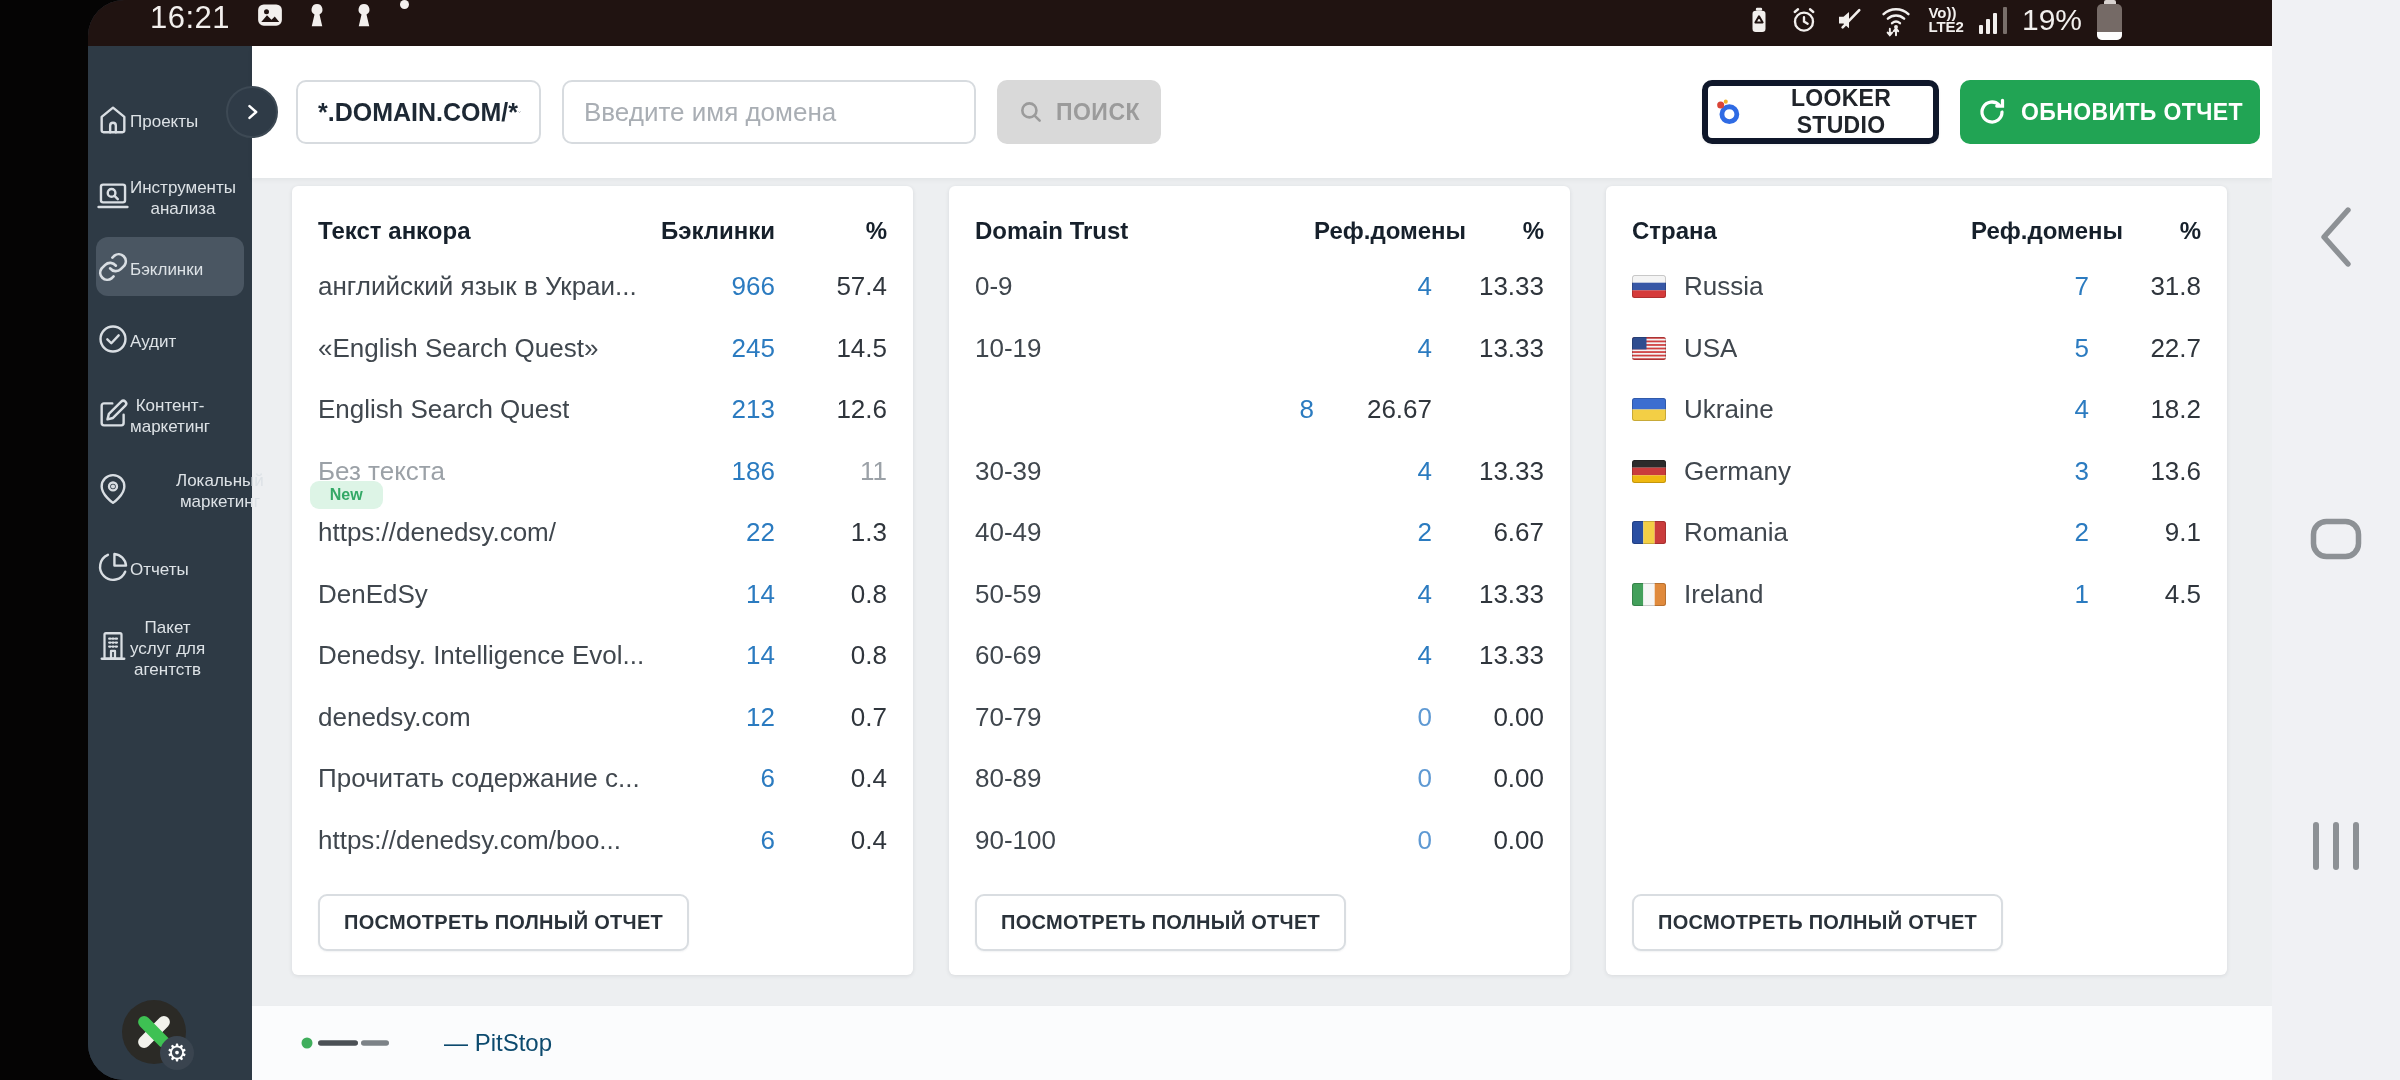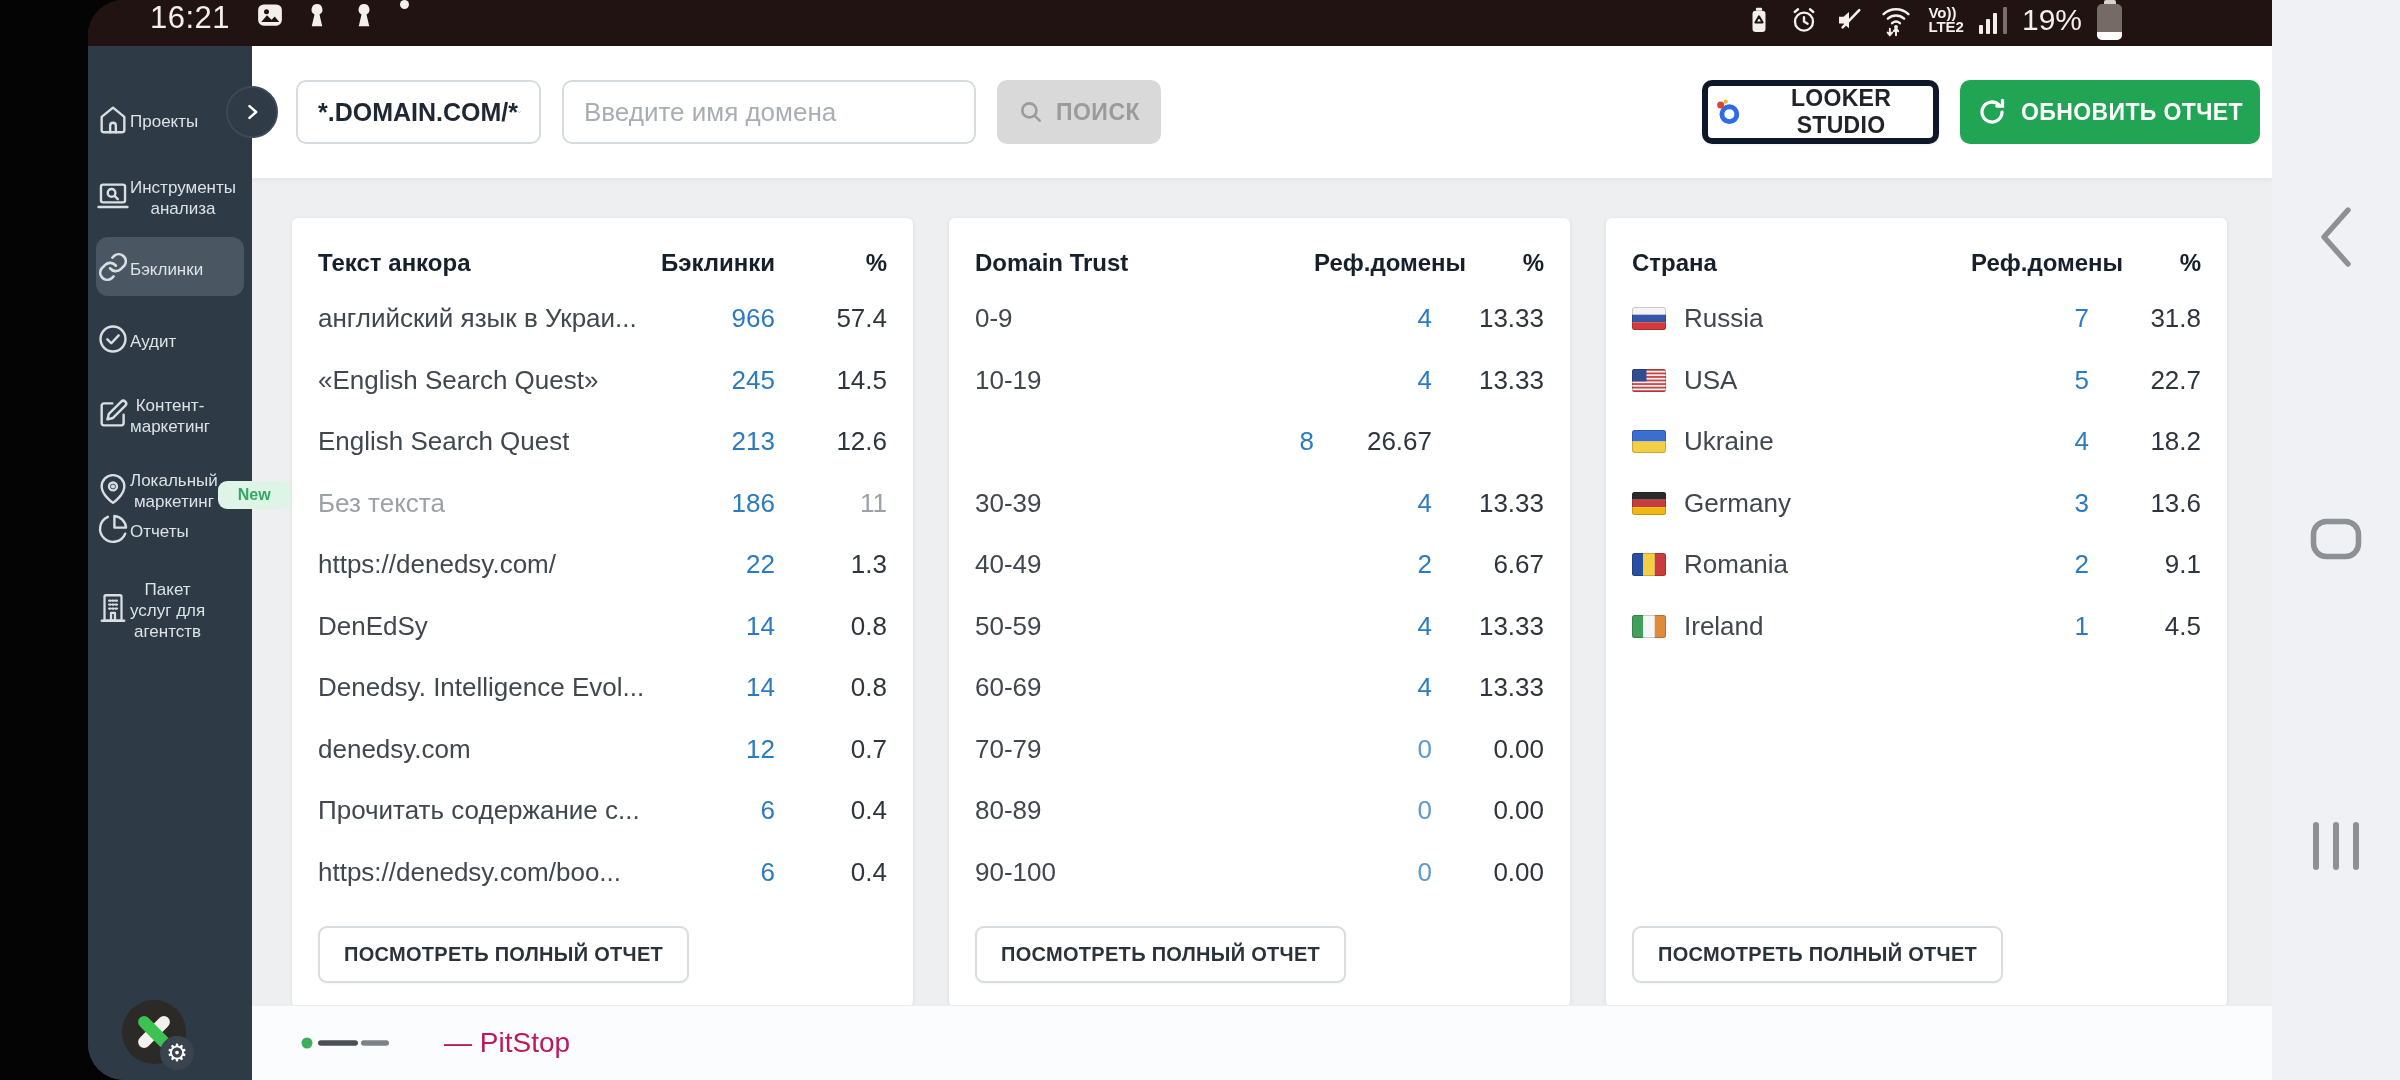--- a/index.html
+++ b/index.html
@@ -44,21 +44,21 @@
            display:flex;flex-direction:column;align-items:center;padding-top:56px;box-sizing:border-box;}
   .side-item{display:flex;flex-direction:row;align-items:center;cursor:pointer;
              color:#dde2e6;width:148px;flex:0 0 auto;}
   .s-icon{width:34px;height:34px;color:#d9dee3;}
   .s-icon svg{width:34px;height:34px;display:block;}
   .s-label{font-size:17px;line-height:21px;text-align:center;white-space:pre-line;margin-top:5px;}
   .side-item.active{background:#4a5662;border-radius:12px;padding:13px 0 12px;}
   .s-badge{margin-top:12px;background:#ddf4e6;color:#33a866;font-weight:700;font-size:16px;
            padding:5px 20px;border-radius:9px;}
   .m1{margin-bottom:36px;}.m2{margin-bottom:18px;}.m3{margin-bottom:26px;}
-  .m4{margin-bottom:34px;}.m5{margin-bottom:28px;}.m6{}.m7{margin-bottom:28px;}
+  .m4{margin-bottom:34px;}.m5{margin-bottom:28px;}.m6{margin-bottom:38px;gap:46px;}.m7{margin-bottom:28px;}
   .x-bubble{position:absolute;left:34px;bottom:16px;width:64px;height:64px;border-radius:50%;
             background:#2b2a26;cursor:pointer;}
   .xb-bar{position:absolute;left:12px;top:26px;width:40px;height:12px;border-radius:6px;}
   .xb-white{background:#f2f2ec;transform:rotate(-45deg);}
   .xb-green{background:#3ec153;transform:rotate(45deg);}
   .xb-gear{position:absolute;right:-8px;bottom:-6px;width:34px;height:34px;border-radius:50%;
            background:#3a444f;color:#fff;font-size:24px;line-height:34px;text-align:center;}
   
   .content{flex:1;display:flex;flex-direction:column;background:#edeff1;min-width:0;}
   .toolbar{height:132px;background:#fff;display:flex;align-items:center;flex:0 0 auto;
@@ -82,21 +82,21 @@
               font-size:23px;font-weight:600;color:#20242a;letter-spacing:.3px;box-sizing:border-box;
               box-shadow:0 1px 3px rgba(20,30,40,.06);font-family:"Liberation Sans",sans-serif;}
   .refresh-btn{width:300px;height:64px;background:#21a454;border:none;border-radius:10px;
                display:flex;align-items:center;justify-content:center;gap:14px;cursor:pointer;
                font-size:23px;font-weight:700;color:#fff;letter-spacing:.4px;
                font-family:"Liberation Sans",sans-serif;}
   
   .board{flex:1;padding:8px 0 0 40px;display:flex;gap:36px;align-items:flex-start;overflow:hidden;}
   .card{width:621px;height:789px;background:#fff;border-radius:6px;box-sizing:border-box;
         padding:20px 26px 24px;box-shadow:0 1px 4px rgba(25,35,45,.10);
-        display:flex;flex-direction:column;margin-top:32px;}
+        display:flex;flex-direction:column;}
   .card-head,.c-row{display:grid;grid-template-columns:1fr 118px 112px;align-items:center;}
   .card-head{height:50px;flex:0 0 auto;}
   .c-title{font-size:24px;font-weight:700;color:#16202b;}
   .c-col2,.c-col3{font-size:24px;font-weight:700;color:#16202b;text-align:right;}
   .c-rows{flex:0 0 auto;}
   .c-row{height:61.5px;}
   .r-label{display:flex;align-items:center;gap:18px;min-width:0;font-size:26px;color:#40474e;}
   .r-text{white-space:nowrap;overflow:hidden;text-overflow:ellipsis;}
   .r-flag{width:34px;height:23px;flex:0 0 auto;display:block;}
   .r-flag svg{display:block;width:34px;height:23px;}
@@ -105,21 +105,21 @@
   .c-row.muted .r-text{color:#9ba1a7;}
   .c-row.muted .r-pct{color:#9ba1a7;}
   .c-row.dim .r-value{color:#5e99d3;}
   .c-btn{margin-top:auto;align-self:flex-start;background:#fff;border:2px solid #d9dde1;
          border-radius:9px;padding:15px 24px;font-size:20px;font-weight:700;color:#2a323a;
          letter-spacing:.3px;cursor:pointer;box-shadow:0 1px 2px rgba(25,35,45,.06);
          font-family:"Liberation Sans",sans-serif;}
   
   .footer{height:74px;background:#fbfcfd;border-top:1px solid #eceef0;flex:0 0 auto;
           display:flex;align-items:center;padding-left:48px;gap:40px;}
-  .legend-text{font-size:28px;color:#be185d;}
+  .legend-text{font-size:24px;color:#0c4a6e;}
 </style>
 </head>
 <body>
 
 <div class="app">
 
   <div class="status-bar">
     <span class="sb-time">16:21</span>
     <span class="sb-ico">
       <svg viewBox="0 0 24 24">

